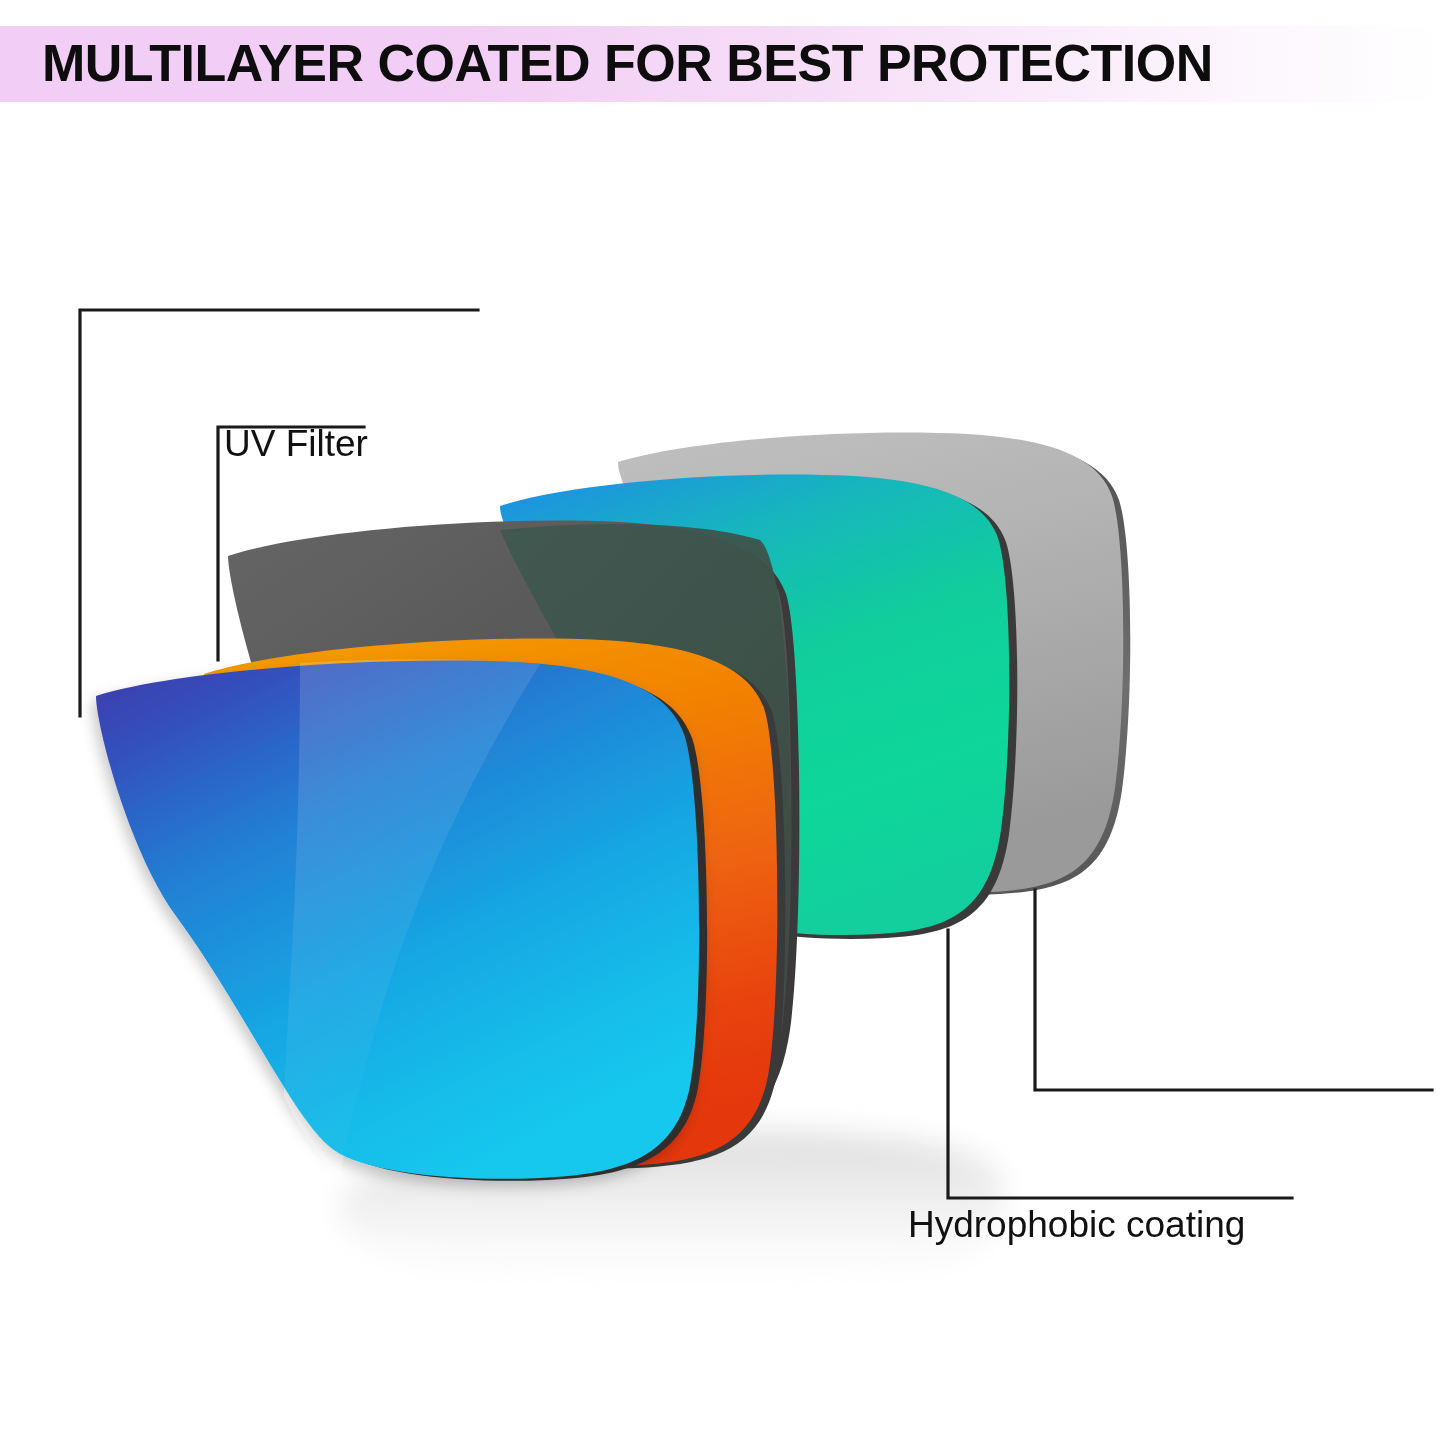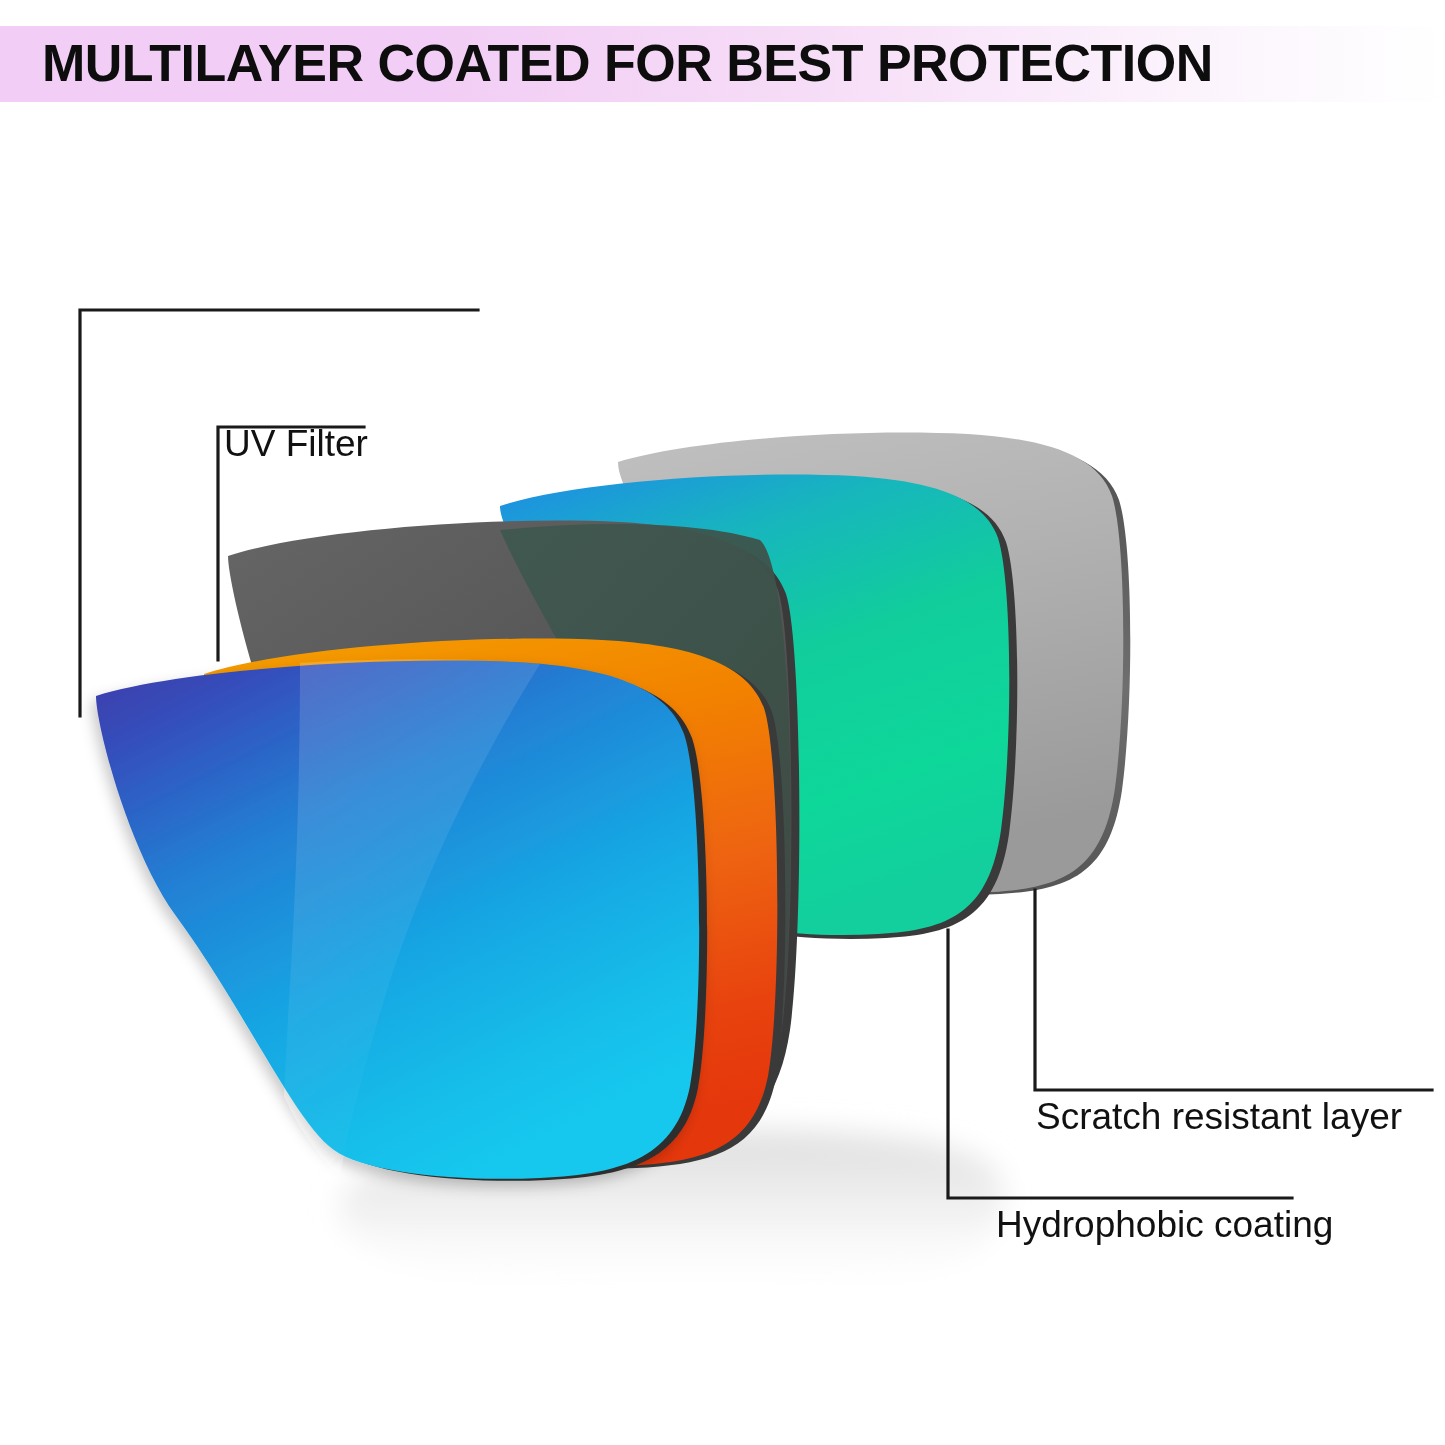--- a/index.html
+++ b/index.html
@@ -92,21 +92,21 @@
     top: 375px;
     font-size: 37px;
     margin-top: 48px;
   }
   #label-scratch {
     left: 1036px;
     top: 1096px;
     font-size: 37px;
   }
   #label-hydrophobic {
-    left: 996px;
+    left: 908px;
     top: 1204px;
     font-size: 37px;
   }
 </style>
 </head>
 <body>
 
 <div id="page">
 
   <div id="header-band"></div>
@@ -319,17 +319,16 @@
 
       <path d="M 1035 890 L 1035 1090 L 1432 1090"></path>
 
       <path d="M 948 930 L 948 1198 L 1292 1198"></path>
     </g>
   </svg>
 
 
   <div class="callout-label" id="label-uvfilter">UV Filter</div>
 
-  <div class="callout-label" id="label-scratch">Scratch resistant layer</div>
 
   <div class="callout-label" id="label-hydrophobic">Hydrophobic coating</div>
 
 </div>
 
 </body></html>

